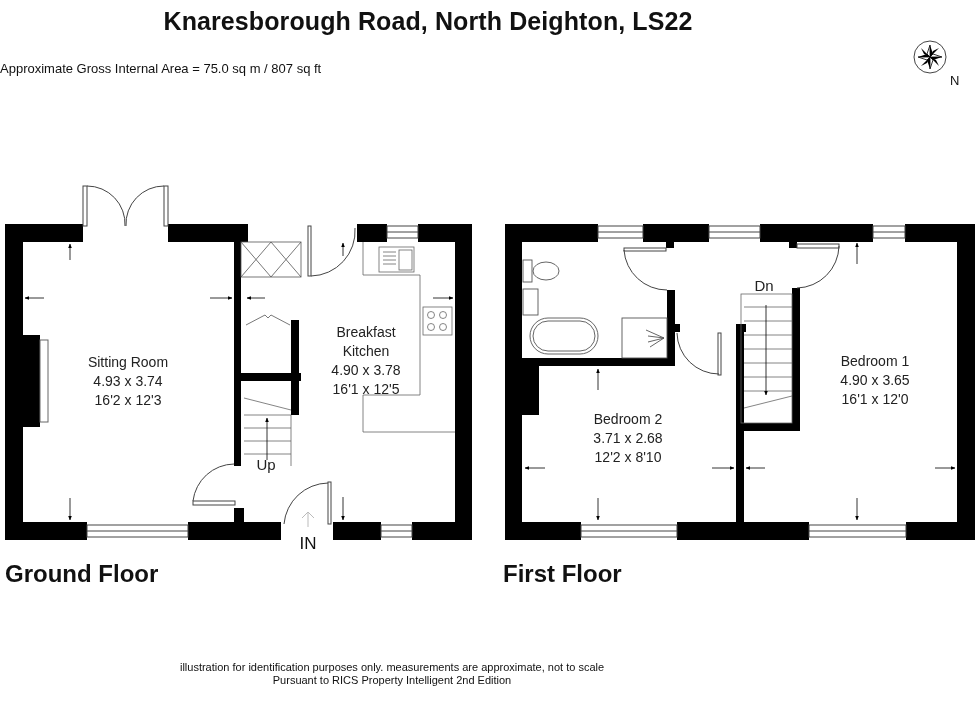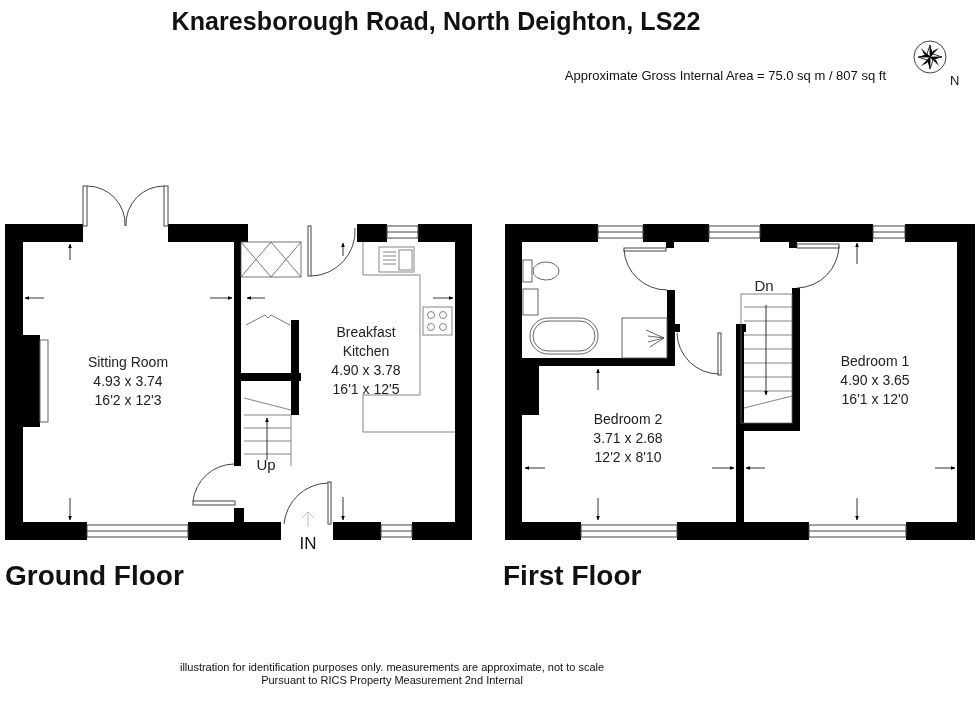--- a/index.html
+++ b/index.html
@@ -1,21 +1,21 @@
 <!DOCTYPE html>
 <html><head>
 <meta charset="utf-8">
 <style>
   html,body{margin:0;padding:0;background:#fff;}
   body{width:980px;height:712px;position:relative;overflow:hidden;font-family:"Liberation Sans",sans-serif;color:#111;}
-  .title{position:absolute;left:0;width:856px;top:7px;text-align:center;font-weight:bold;font-size:25px;letter-spacing:0.1px;margin-left:8px;}
-  .subtitle{position:absolute;left:0;width:886px;top:68px;text-align:right;font-size:13px;}
+  .title{position:absolute;left:0;width:856px;top:7px;text-align:center;font-weight:bold;font-size:25px;letter-spacing:0.1px;}
+  .subtitle{position:absolute;left:0;width:886px;top:61px;text-align:left;font-size:13px;}
   .compass{position:absolute;left:910px;top:37px;width:50px;height:50px;}
   .plan{position:absolute;left:0;top:0;}
-  .floor-label{position:absolute;font-weight:bold;font-size:28px;top:560px;}
+  .floor-label{position:absolute;font-weight:bold;font-size:24px;top:560px;}
   .footer{position:absolute;left:0;width:784px;top:661px;text-align:center;font-size:11px;line-height:12.5px;}
   .room-label{font-family:"Liberation Sans",sans-serif;font-size:14px;fill:#222;text-anchor:middle;}
   .small-label{font-family:"Liberation Sans",sans-serif;font-size:15px;fill:#222;text-anchor:middle;}
 </style>
 </head>
 <body>
 
 <div class="title">Knaresborough Road, North Deighton, LS22</div>
 <div class="subtitle">Approximate Gross Internal Area = 75.0 sq m / 807 sq ft</div>
 
@@ -267,14 +267,14 @@
       <text x="875" y="404" class="room-label">16'1 x 12'0</text>
     </g>
   </g>
 </svg>
 
 <div class="floor-label" style="left:5px;">Ground Floor</div>
 <div class="floor-label" style="left:503px;text-align:center;">First Floor</div>
 
 <div class="footer">
   <div>illustration for identification purposes only. measurements are approximate, not to scale</div>
-  <div>Pursuant to RICS Property Measurement 2nd Internal</div>
+  <div>Pursuant to RICS Property Intelligent 2nd Edition</div>
 </div>
 
 </body></html>

